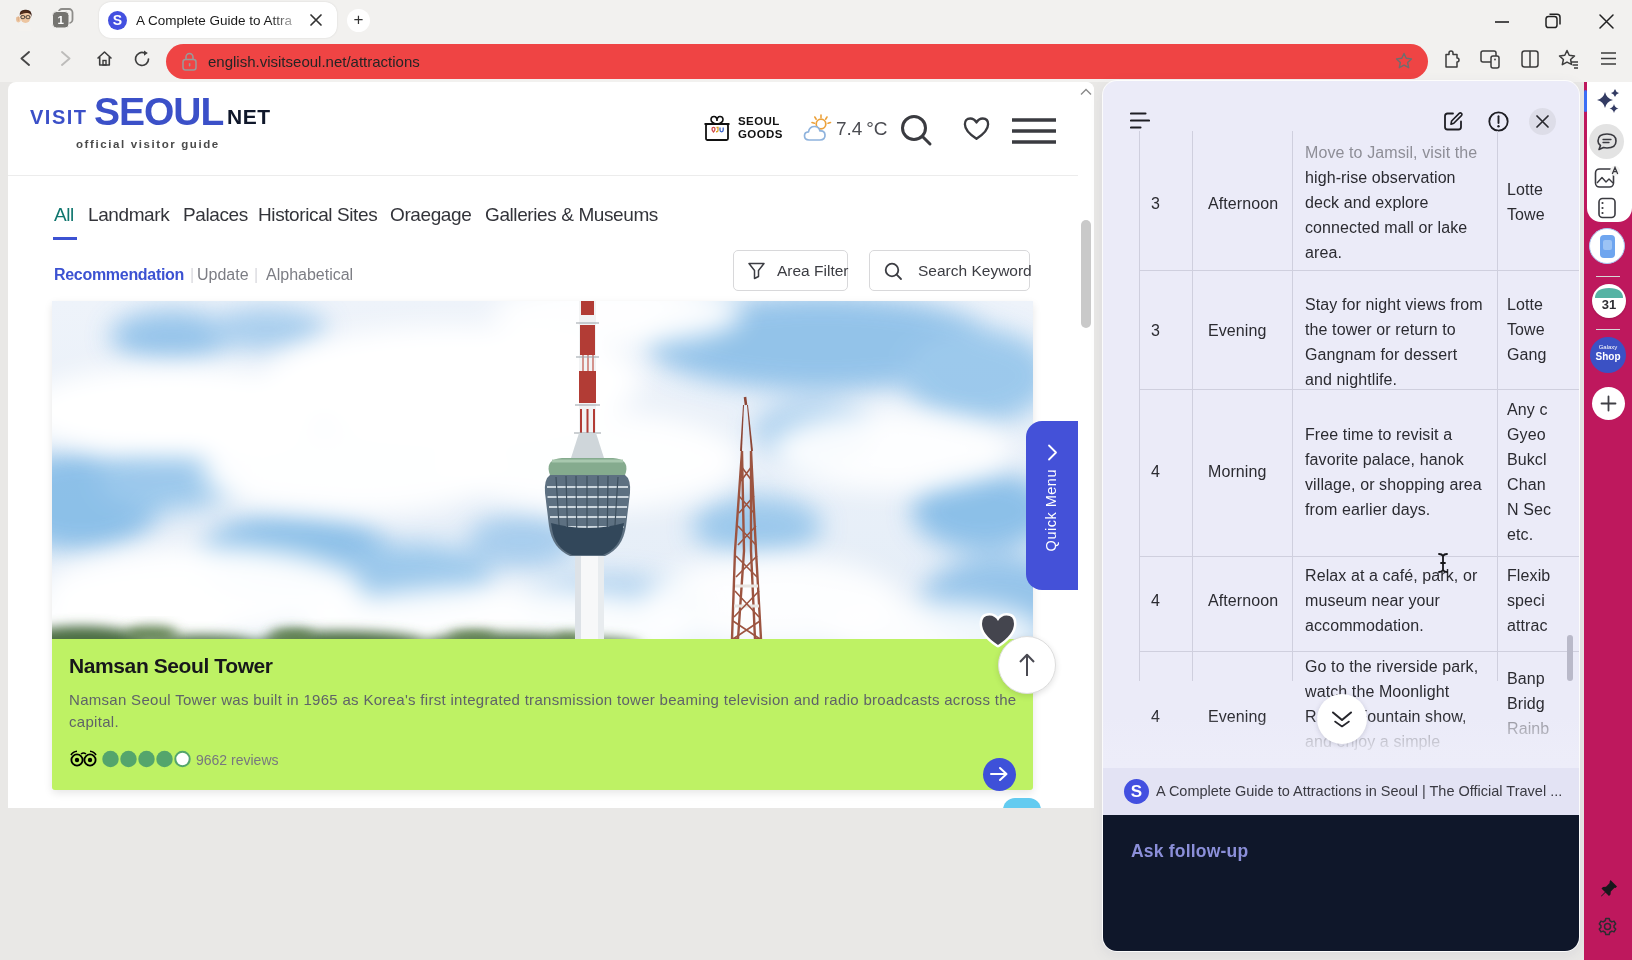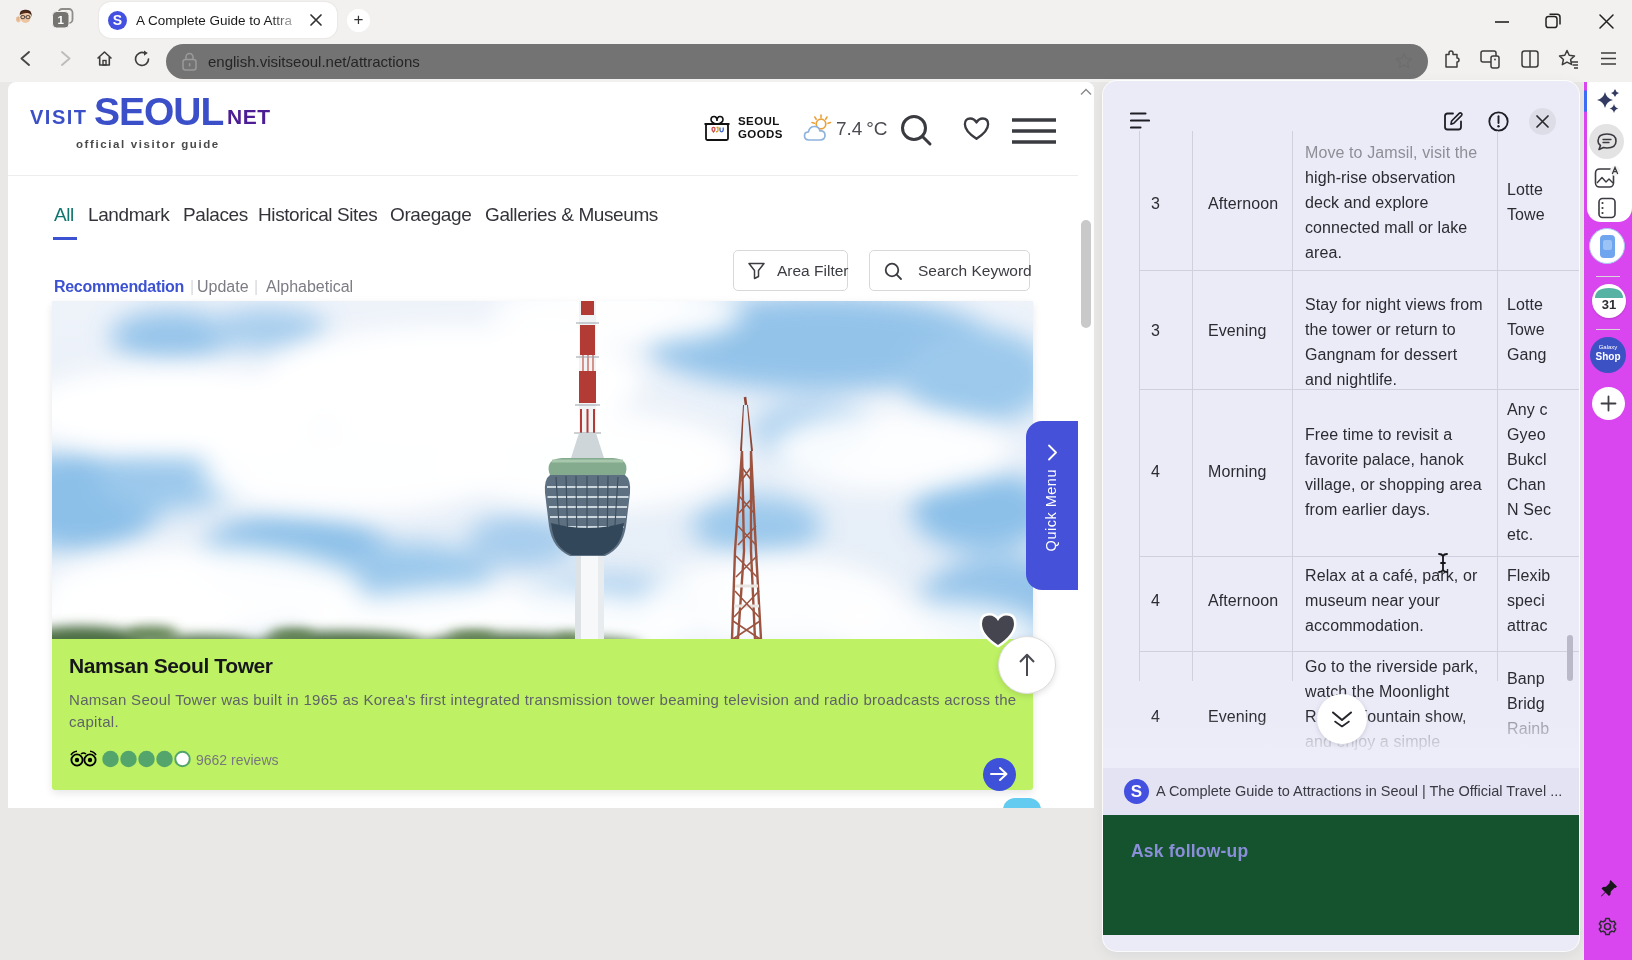--- a/index.html
+++ b/index.html
@@ -8,38 +8,38 @@
   .abs { position:absolute; }
 
   
   #chrome { position:absolute; left:0; top:0; width:1632px; height:82px; background:#f2f1ef; }
   #tab { position:absolute; left:99px; top:2px; width:238px; height:36px; background:#fff; border-radius:12px; box-shadow:0 0 2px rgba(0,0,0,.12); }
   #tab .fav { position:absolute; left:9px; top:9px; width:19px; height:19px; border-radius:50%; background:#4350e0; color:#fff; font-weight:bold; font-size:14px; text-align:center; line-height:19px; }
   #tab .title { position:absolute; left:37px; top:11px; width:168px; font-size:13.5px; color:#1b1b1b; white-space:nowrap; overflow:hidden; -webkit-mask-image:linear-gradient(90deg,#000 80%,transparent); }
   #newtab { position:absolute; left:347px; top:9px; width:23px; height:23px; background:#fff; border-radius:50%; color:#333; text-align:center; font-size:17px; line-height:21px; }
 
   
-  #addr { position:absolute; left:166px; top:44px; width:1262px; height:35px; background:#737373; border-radius:18px; }
+  #addr { position:absolute; left:166px; top:44px; width:1262px; height:35px; background:#ef4444; border-radius:18px; }
   #addr .url { position:absolute; left:42px; top:9px; font-size:15px; color:#252525; }
 
   
   #page { position:absolute; left:8px; top:82px; width:1086px; height:726px; background:#fff; border-radius:8px 8px 0 0; overflow:hidden; }
   .hdr-divider { position:absolute; left:0; top:93px; width:100%; height:1px; background:#ececec; }
 
   .logo-visit { position:absolute; left:22px; top:24px; font-size:20px; font-weight:bold; color:#3b50c8; letter-spacing:1.5px; }
   .logo-seoul { position:absolute; left:86px; top:8px; font-size:39px; font-weight:bold; color:#3b50c8; letter-spacing:-1px; }
-  .logo-net   { position:absolute; left:219px; top:23px; font-size:21px; font-weight:bold; color:#4c1d95; letter-spacing:.5px; }
+  .logo-net   { position:absolute; left:219px; top:23px; font-size:21px; font-weight:bold; color:#0f172a; letter-spacing:.5px; }
   .logo-sub   { position:absolute; left:68px; top:56px; font-size:11.5px; color:#4a4a4a; letter-spacing:1.6px; font-weight:bold; }
 
   
   .tabs { position:absolute; left:0; top:122px; width:1020px; height:26px; font-size:19px; color:#33343a; letter-spacing:-0.4px; }
   .tabs span { position:absolute; top:0; white-space:nowrap; }
   .tabs .on { color:#0f766e; }
   .all-underline { position:absolute; left:45px; top:155px; width:24px; height:2.5px; background:#3c52d2; }
-  .sort { position:absolute; left:0; top:196px; width:1020px; height:22px; font-size:16px; color:#7c7d84; }
+  .sort { position:absolute; left:0; top:184px; width:1020px; height:22px; font-size:16px; color:#7c7d84; }
   .sort span { position:absolute; top:0; white-space:nowrap; }
   .sort b { color:#3c52d2; font-size:16px; letter-spacing:-0.3px; }
   .sort .sep { color:#d9d9de; }
   .btn { position:absolute; top:168px; height:41px; border:1px solid #d8d8da; border-radius:5px; background:#fff; color:#3c3d43; font-size:15.5px; line-height:39px; white-space:nowrap; }
 
   
   #card1 { position:absolute; left:44px; top:219px; width:981px; height:489px; background:#bef264; border-radius:3px; box-shadow:0 3px 9px rgba(0,0,0,.10); }
   #photo1 { position:absolute; left:0; top:0; width:981px; height:338px; overflow:hidden; }
   .c1-title { position:absolute; left:17px; top:353px; font-size:21px; font-weight:bold; color:#17171b; letter-spacing:-0.4px; }
   .c1-text { position:absolute; left:17px; top:388px; width:952px; font-size:15px; color:#5f6368; line-height:22px; letter-spacing:.3px; }
@@ -56,24 +56,24 @@
 
   
   #panel { position:absolute; left:1103px; top:81px; width:476px; height:870px; background:#ebebf8; border-radius:14px; box-shadow:0 0 0 1px rgba(255,255,255,.85), 0 4px 14px rgba(90,90,130,.10); overflow:hidden; }
   #ptable { position:absolute; left:0; top:0; width:476px; height:686px; font-size:16px; color:#2b2b31; }
   #ptable .vline { position:absolute; width:1px; background:#cfcfde; }
   #ptable .hline { position:absolute; height:1px; background:#cfcfde; }
   #ptable .td { position:absolute; line-height:25px; letter-spacing:.1px; }
   #ptable .gray, #panel .gray { color:#8e8e97; }
   #pfade { position:absolute; left:0; top:635px; width:476px; height:52px; background:linear-gradient(180deg, rgba(235,235,248,0) 0%, rgba(237,237,249,.85) 70%, #ededf9 100%); }
   #psource { position:absolute; left:0; top:687px; width:476px; height:47px; background:#e3e3f4; }
-  #pfooter { position:absolute; left:0; top:734px; width:476px; height:120px; background:#14532d; }
-
-  
-  #rail { position:absolute; left:1584px; top:82px; width:48px; height:878px; background:#d946ef; }
+  #pfooter { position:absolute; left:0; top:734px; width:476px; height:136px; background:#0f172a; }
+
+  
+  #rail { position:absolute; left:1584px; top:82px; width:48px; height:878px; background:#be185d; }
   #railcard { position:absolute; left:3px; top:0px; width:45px; height:140px; background:#fff; border-radius:0 0 14px 14px; }
 </style>
 </head>
 <body>
 <div id="chrome">
 
   <svg class="abs" style="left:15px;top:8px;" width="19" height="23" viewBox="0 0 19 23">
     <path d="M3 23 Q4 17 9.5 16.5 Q16 17 17 23 Z" fill="#f4f2ef"></path>
     <ellipse cx="10.5" cy="9" rx="5.2" ry="6" fill="#edc5a0"></ellipse>
     <path d="M4.8 8 Q4 1.5 10.5 1.8 Q17.5 1.5 16.5 9 Q16 5.5 13 5 Q8 4.5 5.5 6.5 Q5 7 4.8 8Z" fill="#402317"></path>

